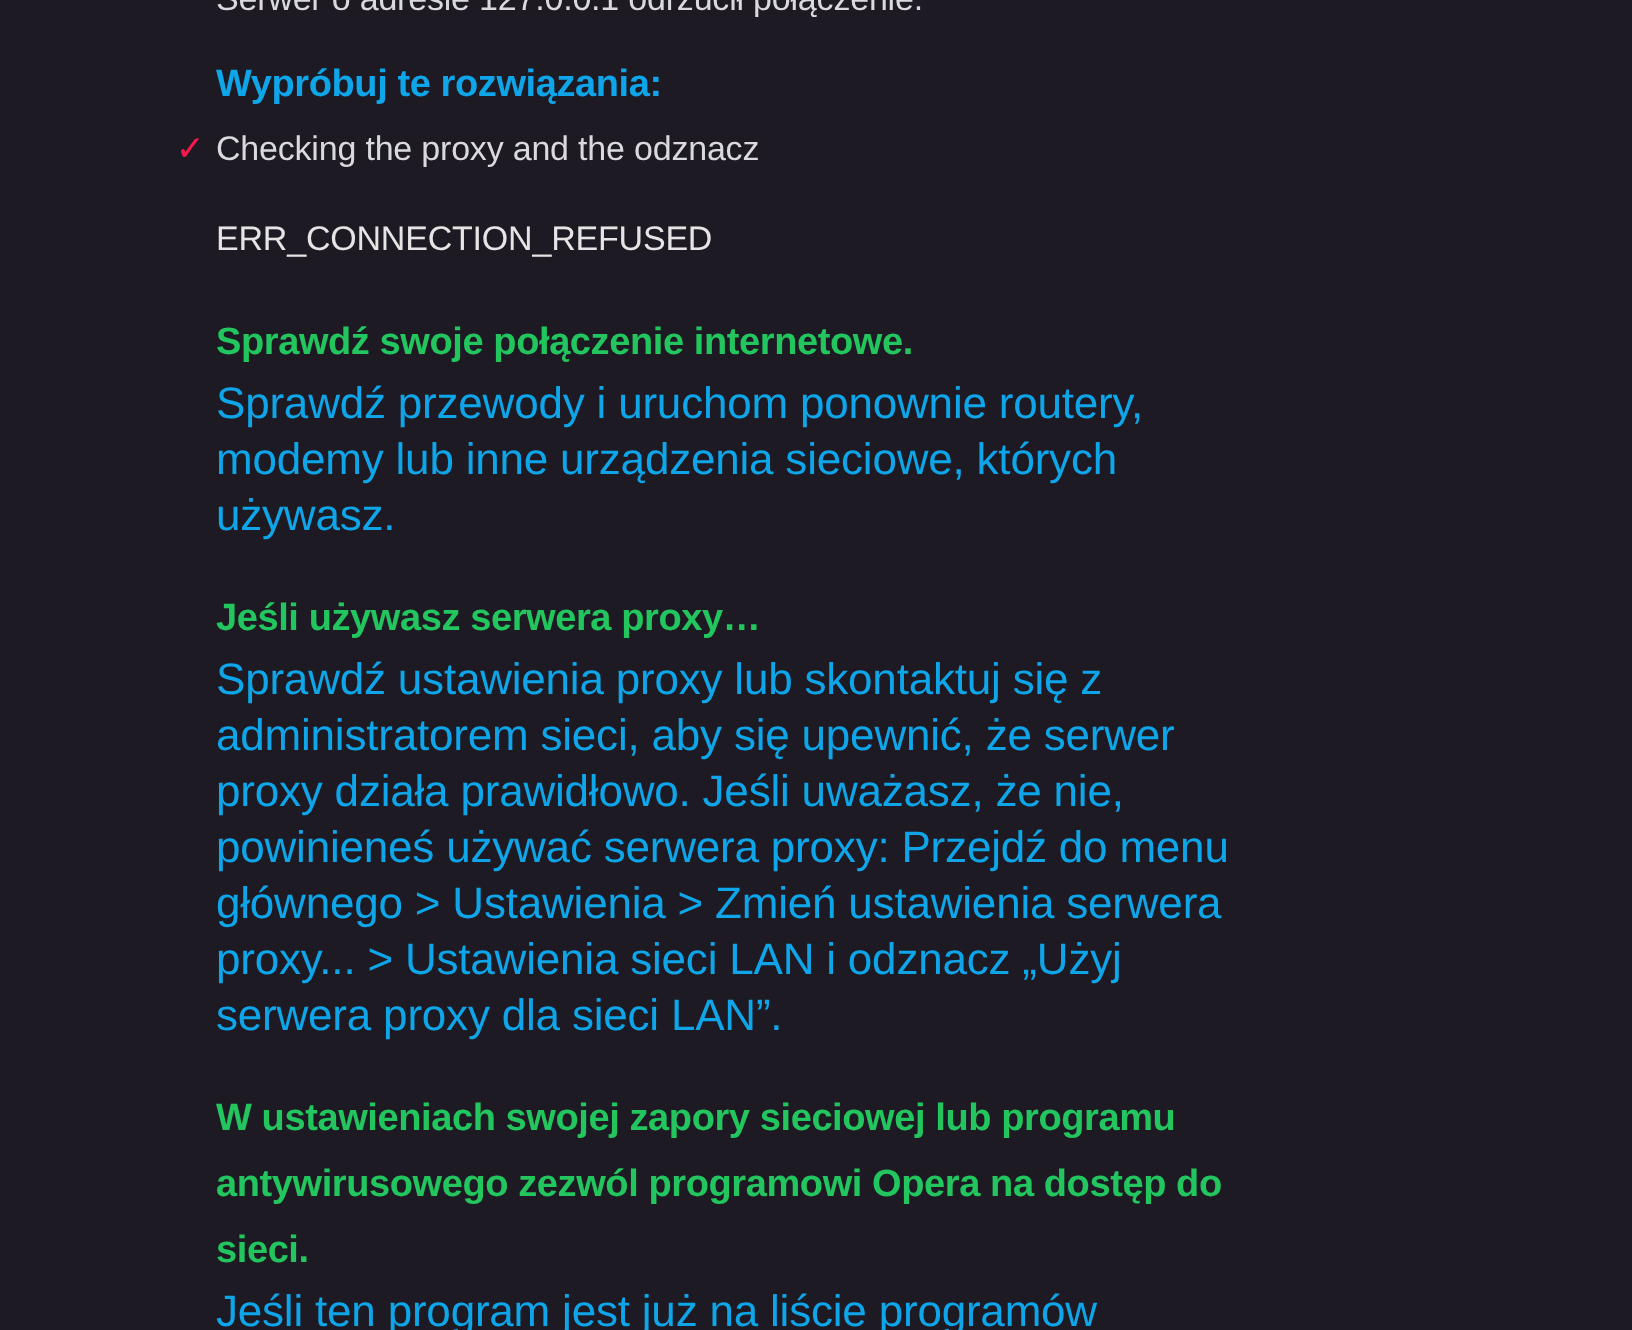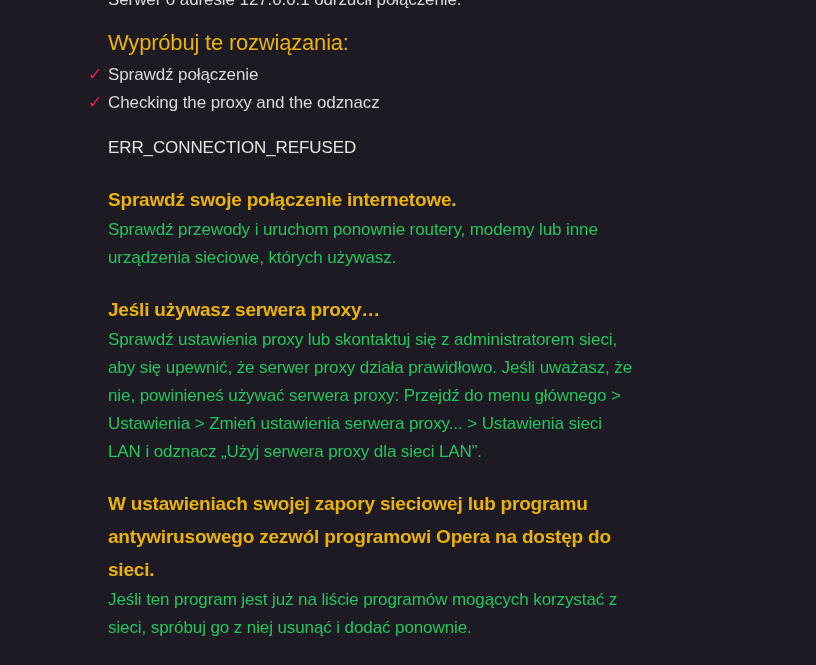--- a/index.html
+++ b/index.html
@@ -23,24 +23,24 @@
     width: 530px;
   }
   .clipped-line {
     font-size: 17px;
     line-height: 28px;
     color: #d9d9de;
     margin: -14px 0 0 0;
     white-space: nowrap;
   }
   .suggestions-title {
-    font-size: 22px;
+    font-size: 19px;
     line-height: 24px;
-    font-weight: 400;
-    color: #eab308;
+    font-weight: 700;
+    color: #0ea5e9;
     margin: 17px 0 0 0;
     letter-spacing: -0.2px;
   }
   .checklist {
     list-style: none;
     margin: 6px 0 0 0;
     padding: 0;
   }
   .checklist li {
     position: relative;
@@ -65,44 +65,43 @@
   .section {
     margin-top: 21px;
   }
   .section.first {
     margin-top: 24px;
   }
   .section h3 {
     font-size: 19px;
     line-height: 33px;
     font-weight: 700;
-    color: #eab308;
+    color: #22c55e;
     margin: 0;
     letter-spacing: -0.2px;
   }
   .section p {
-    font-size: 17px;
+    font-size: 22px;
     line-height: 28px;
-    color: #22c55e;
+    color: #0ea5e9;
     margin: 0;
   }
 </style>
 </head>
 <body>
 
 <div class="content">
 
   <p class="clipped-line">Serwer o adresie 127.0.0.1 odrzucił połączenie.</p>
 
   <h2 class="suggestions-title">Wypróbuj te rozwiązania:</h2>
 
   <ul class="checklist">
     <li>
       <span class="check">✓</span>
-      <span>Sprawdź połączenie</span>
     </li>
     <li>
       <span class="check">✓</span>
       <span>Checking the proxy and the odznacz</span>
     </li>
   </ul>
 
   <div class="error-code">ERR_CONNECTION_REFUSED</div>
 
   <div class="section first">

